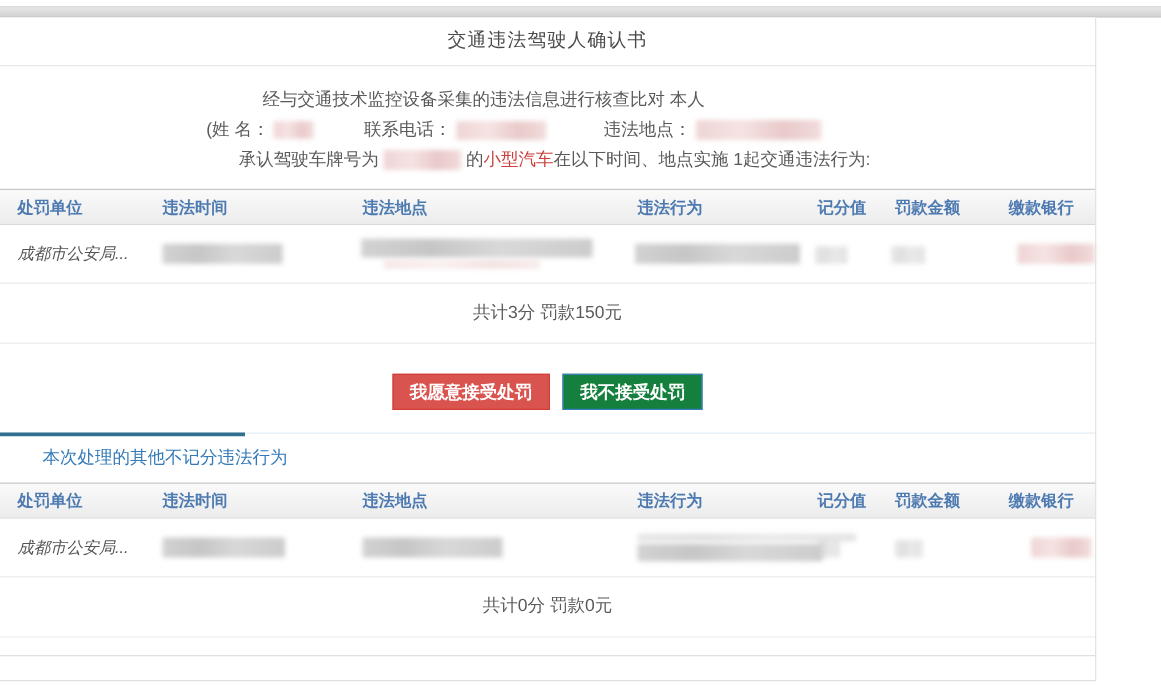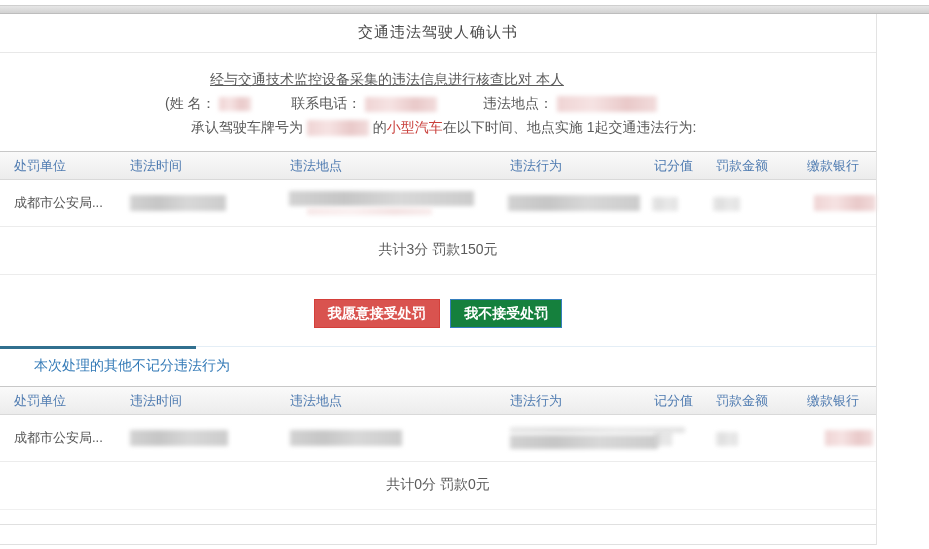--- a/index.html
+++ b/index.html
@@ -16,40 +16,40 @@
   .content{
     width:876px;background:#fff;border-right:1px solid #e3e3e3;
   }
   
   .title-section{
     text-align:center;padding:9px 0 10px 0;border-bottom:1px solid #e8e8e8;
   }
   .page-title{font-size:15px;color:#4a4a4a;letter-spacing:1px;}
   
   .intro{padding-top:14px;font-size:14px;color:#5a5a5a;line-height:24px;}
-  .intro .l1{padding-left:210px;text-decoration:underline;}
+  .intro .l1{padding-left:210px;}
   .intro .l2{padding-left:165px;}
   .intro .l3{padding-left:150px;margin-left:41px;}
   .vehicle-type{color:#c9403c;}
   
   .blur{display:inline-block;vertical-align:middle;border-radius:1px;filter:blur(2px);}
   .blur.g{background:linear-gradient(90deg,#d2d2d2,#c6c6c6 30%,#d8d8d8 60%,#cccccc);}
   .blur.p{background:linear-gradient(90deg,#efd4d4,#f6e3e3 35%,#e9c9c9 70%,#f2dcdc);}
   .blur.faint{opacity:.55;}
   
   .vtable{margin-top:12px;}
   .thead{
     display:flex;align-items:center;height:27px;
     background:linear-gradient(#fafafa,#ececec);
     border-top:1px solid #c8c8c8;border-bottom:1px solid #d9d9d9;
-    color:#4d7ab0;font-size:13px;font-weight:normal;
+    color:#4d7ab0;font-size:13px;font-weight:bold;
   }
   .trow{
     display:flex;align-items:center;height:46px;background:#fff;
-    border-bottom:1px solid #ececec;font-size:13px;color:#555;
+    border-bottom:1px solid #ececec;font-size:13px;color:#555;font-style:italic;
   }
   .cell{box-sizing:border-box;padding-left:12px;}
   .c1{width:118px;padding-left:14px;}
   .c2{width:160px;}
   .c3{width:220px;}
   .c4{width:150px;}
   .c5{width:58px;padding-left:6px;}
   .c6{width:89px;padding-left:10px;}
   .c7{flex:1;}
   .stack{display:flex;flex-direction:column;gap:2px;}

